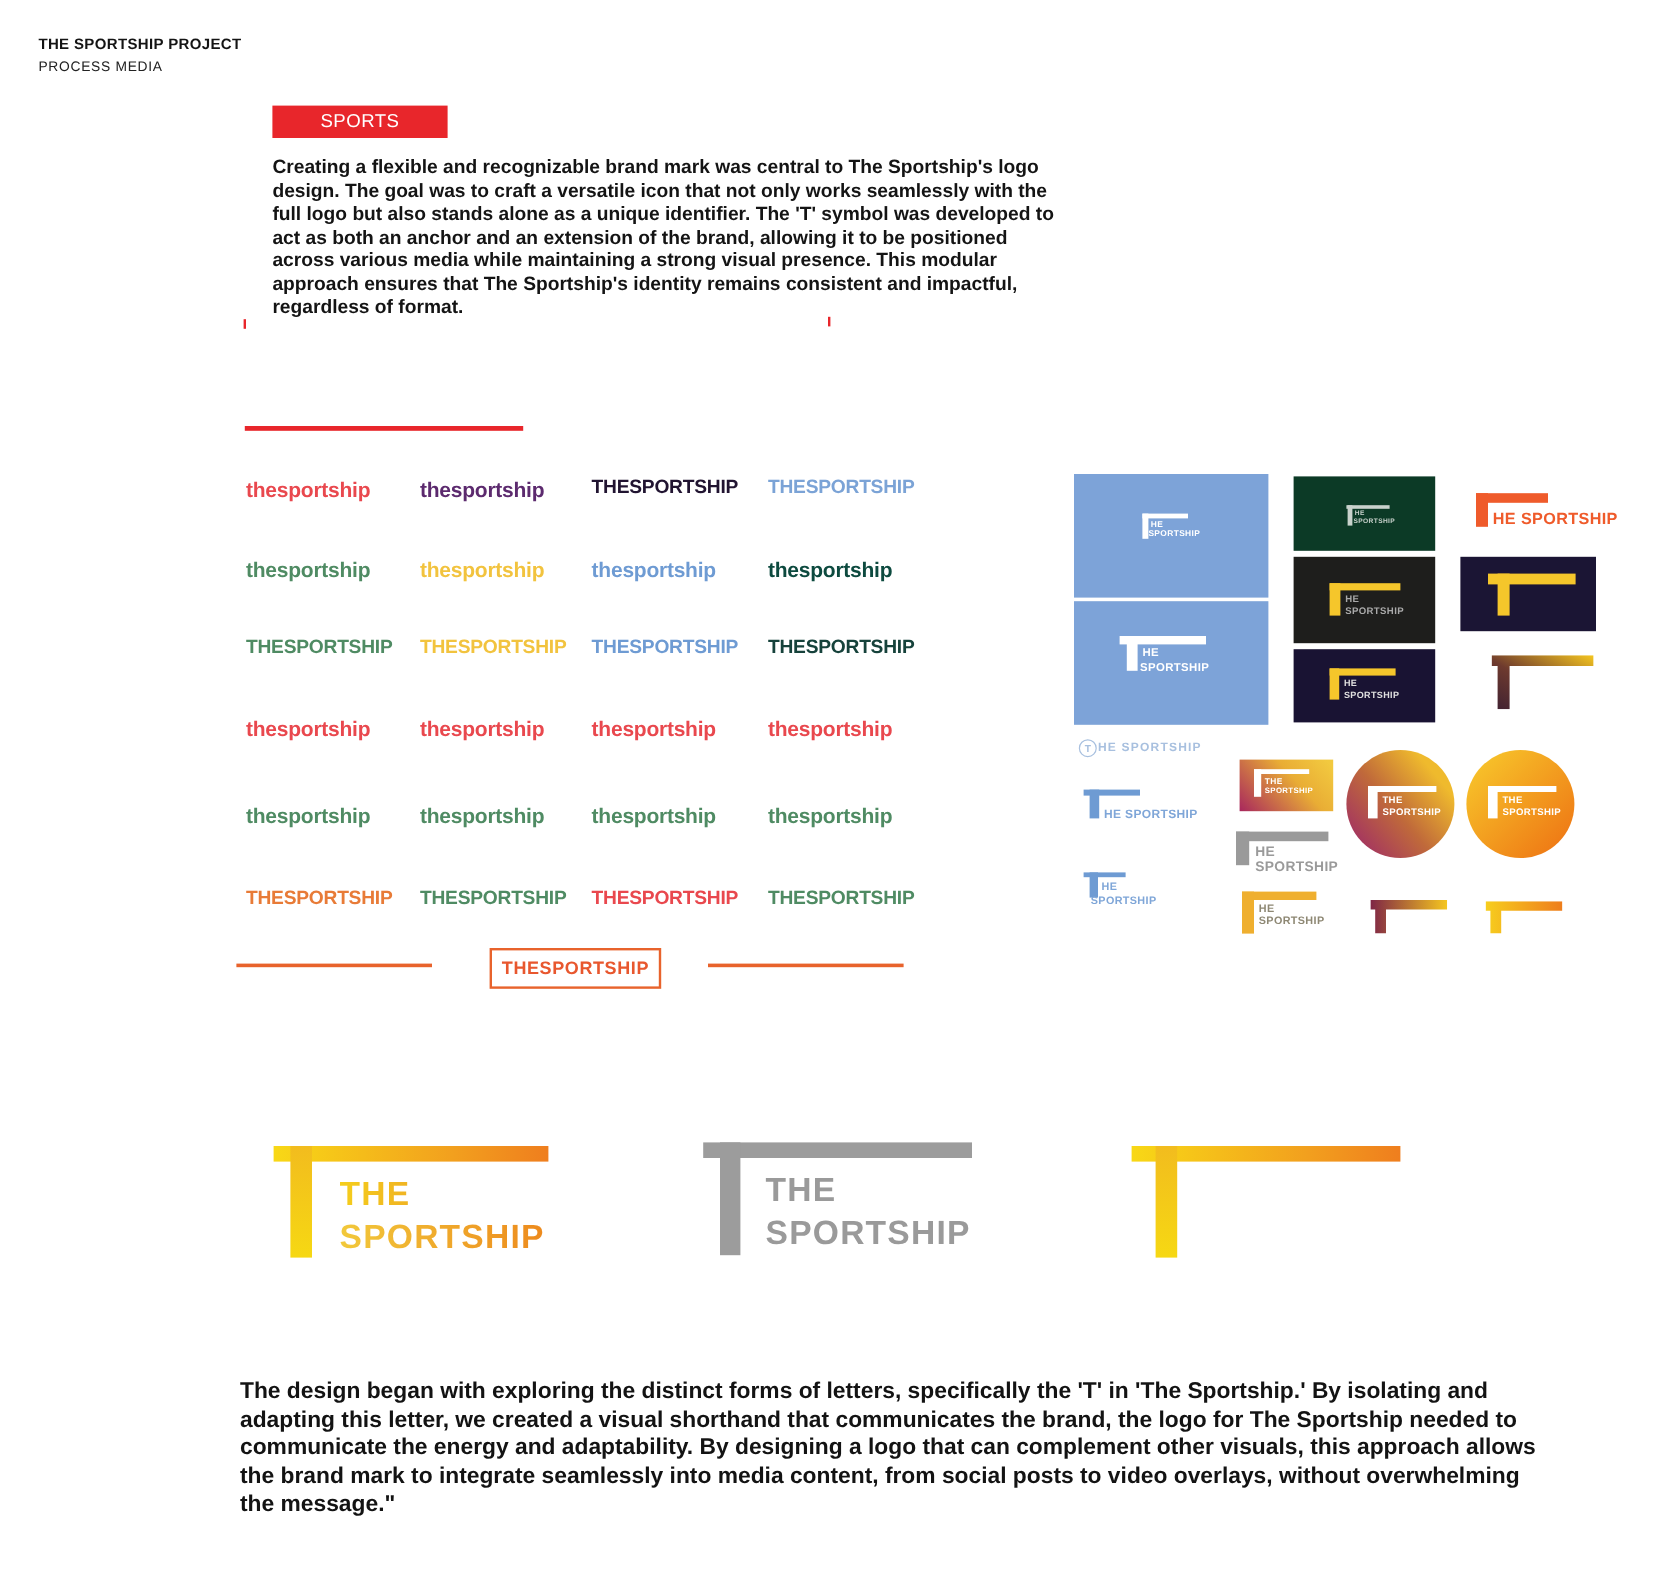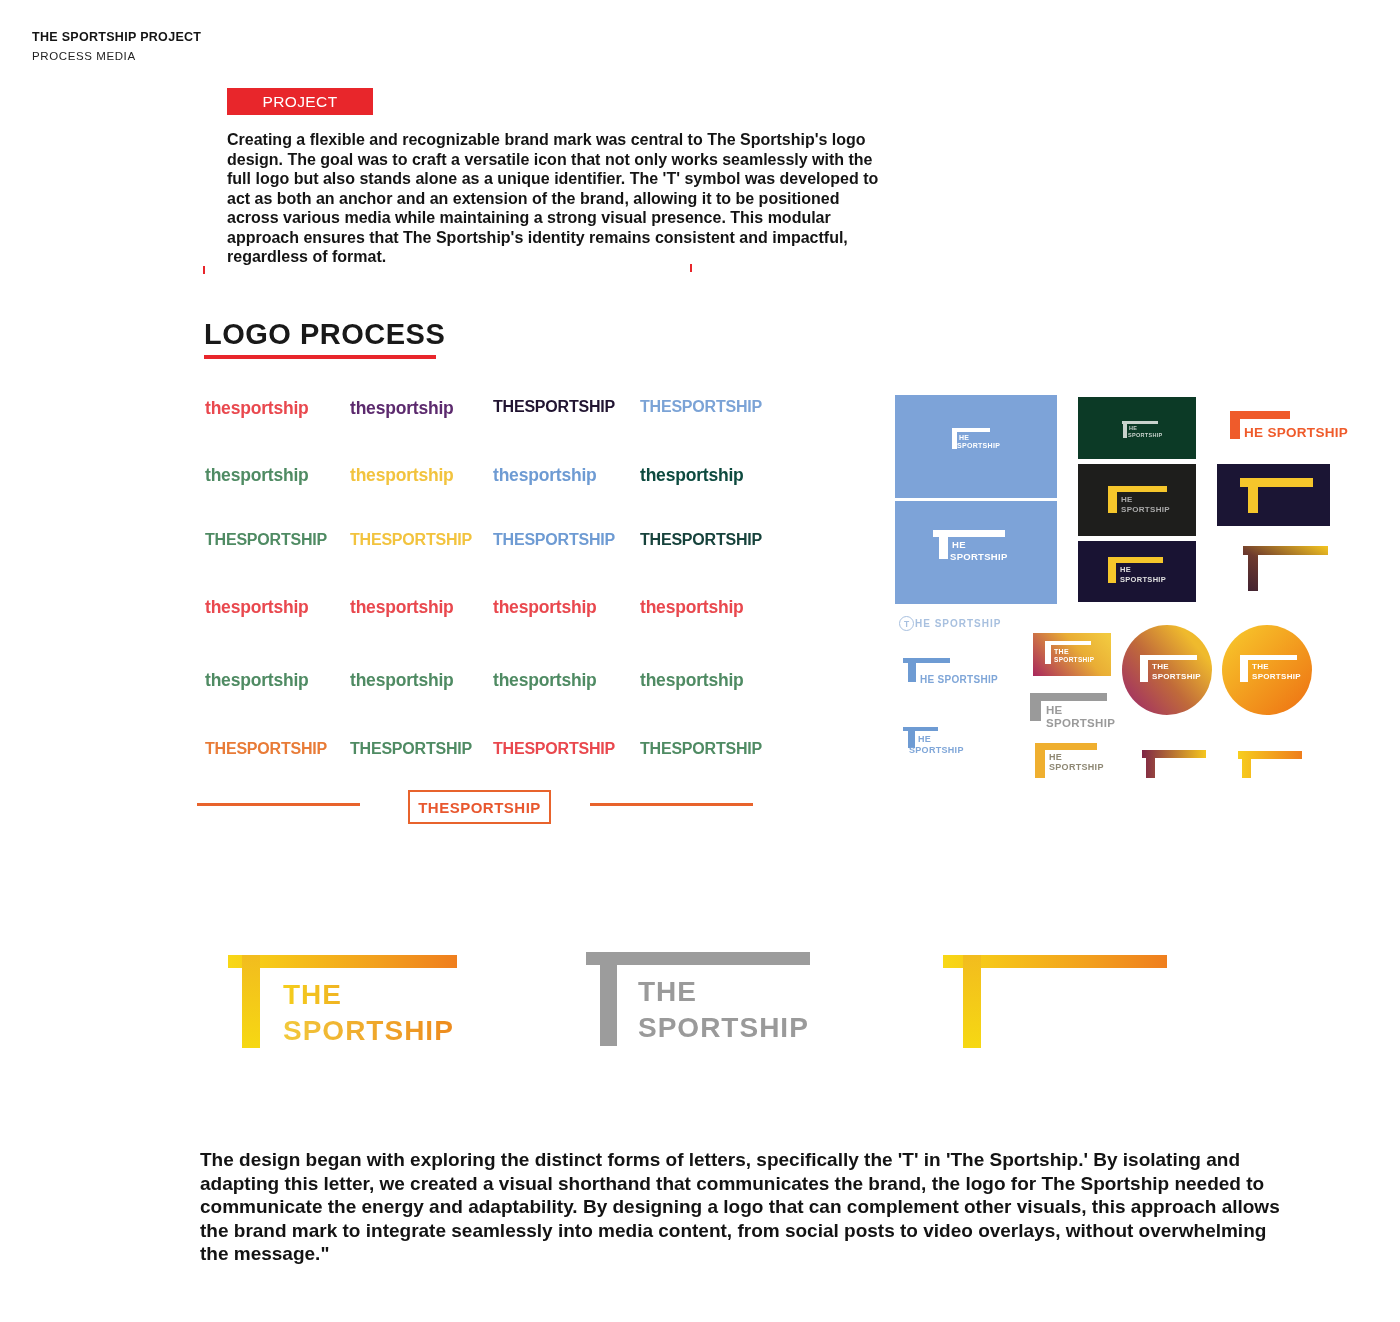--- a/index.html
+++ b/index.html
@@ -61,26 +61,25 @@
   .para2{position:absolute;left:200px;top:1148px;width:1092px;font-size:19px;font-weight:700;line-height:23.5px;color:#131313;}
 </style>
 </head>
 <body>
 
 <div class="canvas">
 
   <div class="hdr-title">THE SPORTSHIP PROJECT</div>
   <div class="hdr-sub">PROCESS MEDIA</div>
 
-  <div class="badge">PROJECT</div>
+  <div class="badge">SPORTS</div>
   <div class="para1">Creating a flexible and recognizable brand mark was central to The Sportship's logo design. The goal was to craft a versatile icon that not only works seamlessly with the full logo but also stands alone as a unique identifier. The 'T' symbol was developed to act as both an anchor and an extension of the brand, allowing it to be positioned across various media while maintaining a strong visual presence. This modular approach ensures that The Sportship's identity remains consistent and impactful, regardless of format.</div>
   <div class="tick" style="left:203px;top:266px;"></div>
   <div class="tick" style="left:690px;top:264px;"></div>
 
-  <div class="h1">LOGO PROCESS</div>
   <div class="h1-rule"></div>
 
   <div id="wmgrid">
       <div class="wm-row" style="top: 0px;">
         <span class="wm" style="left: 0px; color: rgb(233, 72, 78);">thesportship</span>
         <span class="wm" style="left: 145px; color: rgb(92, 42, 110);">thesportship</span>
         <span class="wm up" style="left: 288px; color: rgb(33, 20, 49); font-weight: 800;">THESPORTSHIP</span>
         <span class="wm up" style="left: 435px; color: rgb(123, 163, 214);">THESPORTSHIP</span>
       </div>
       <div class="wm-row" style="top: 67px;">

